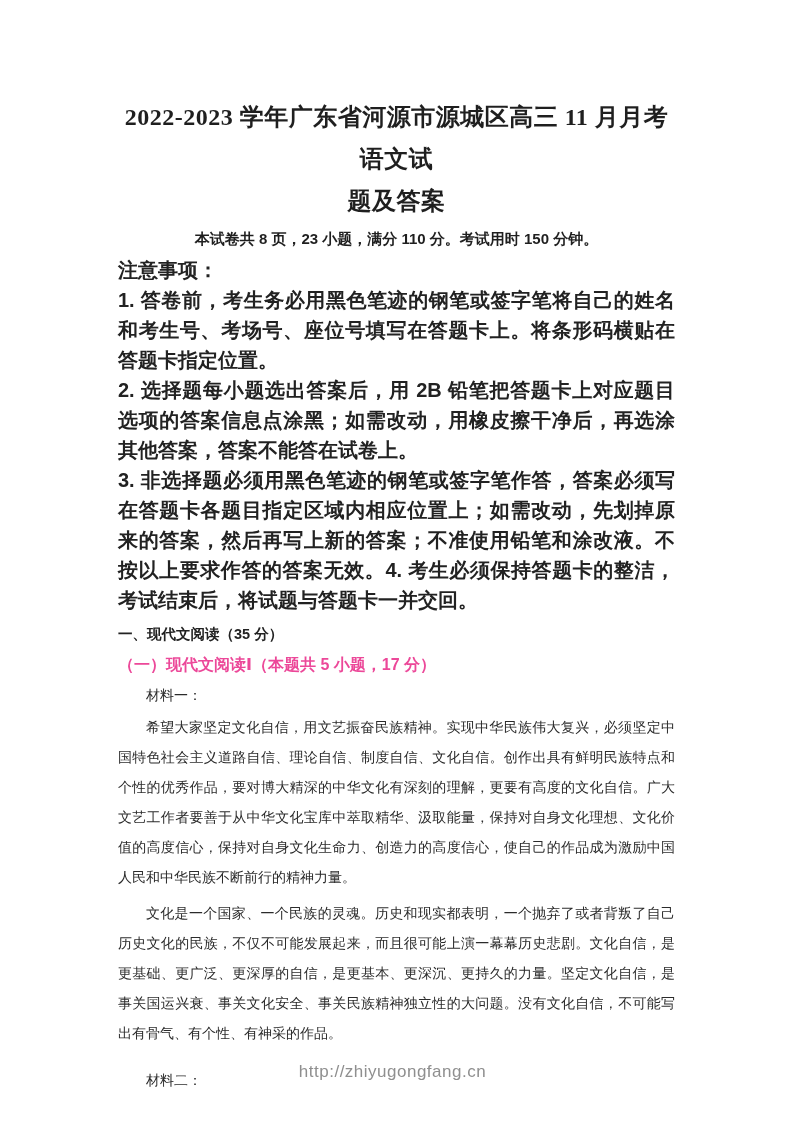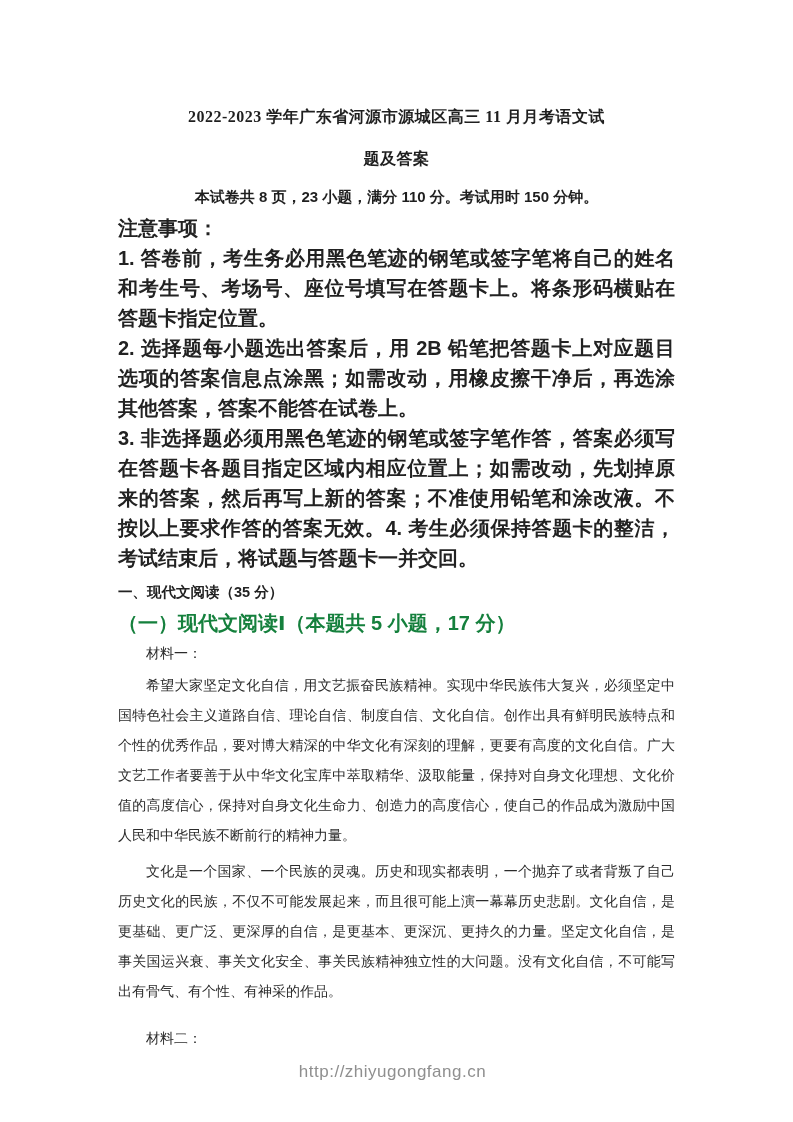--- a/index.html
+++ b/index.html
@@ -14,21 +14,21 @@
     background: #ffffff;
     overflow: hidden;
     color: #262626;
     font-family: "Liberation Serif", "DejaVu Serif", serif;
   }
   .content {
     padding: 96px 118px 0 118px;
   }
   .doc-title {
     font-family: "Liberation Serif", "DejaVu Serif", serif;
-    font-size: 16px;
+    font-size: 24px;
     font-weight: bold;
     line-height: 42px;
     text-align: center;
     letter-spacing: 0.5px;
     color: #1f1f1f;
   }
   .doc-title .t-line { display: block; }
   .subtitle {
     margin-top: 4px;
     font-family: "Liberation Sans", "DejaVu Sans", sans-serif;
@@ -53,23 +53,23 @@
     font-family: "Liberation Sans", "DejaVu Sans", sans-serif;
     font-weight: bold;
     font-size: 14.5px;
     line-height: 30px;
     color: #222222;
   }
   .subsec-heading {
     margin-top: 1px;
     font-family: "Liberation Sans", "DejaVu Sans", sans-serif;
     font-weight: bold;
-    font-size: 20px;
+    font-size: 16px;
     line-height: 30px;
-    color: #15803d;
+    color: #ec4899;
   }
   .bodytext {
     font-size: 14px;
     line-height: 30px;
     color: #2b2b2b;
   }
   .instruction { margin-top: 1px; }
   .material-label {
     margin-top: 1px;
     text-indent: 2em;

